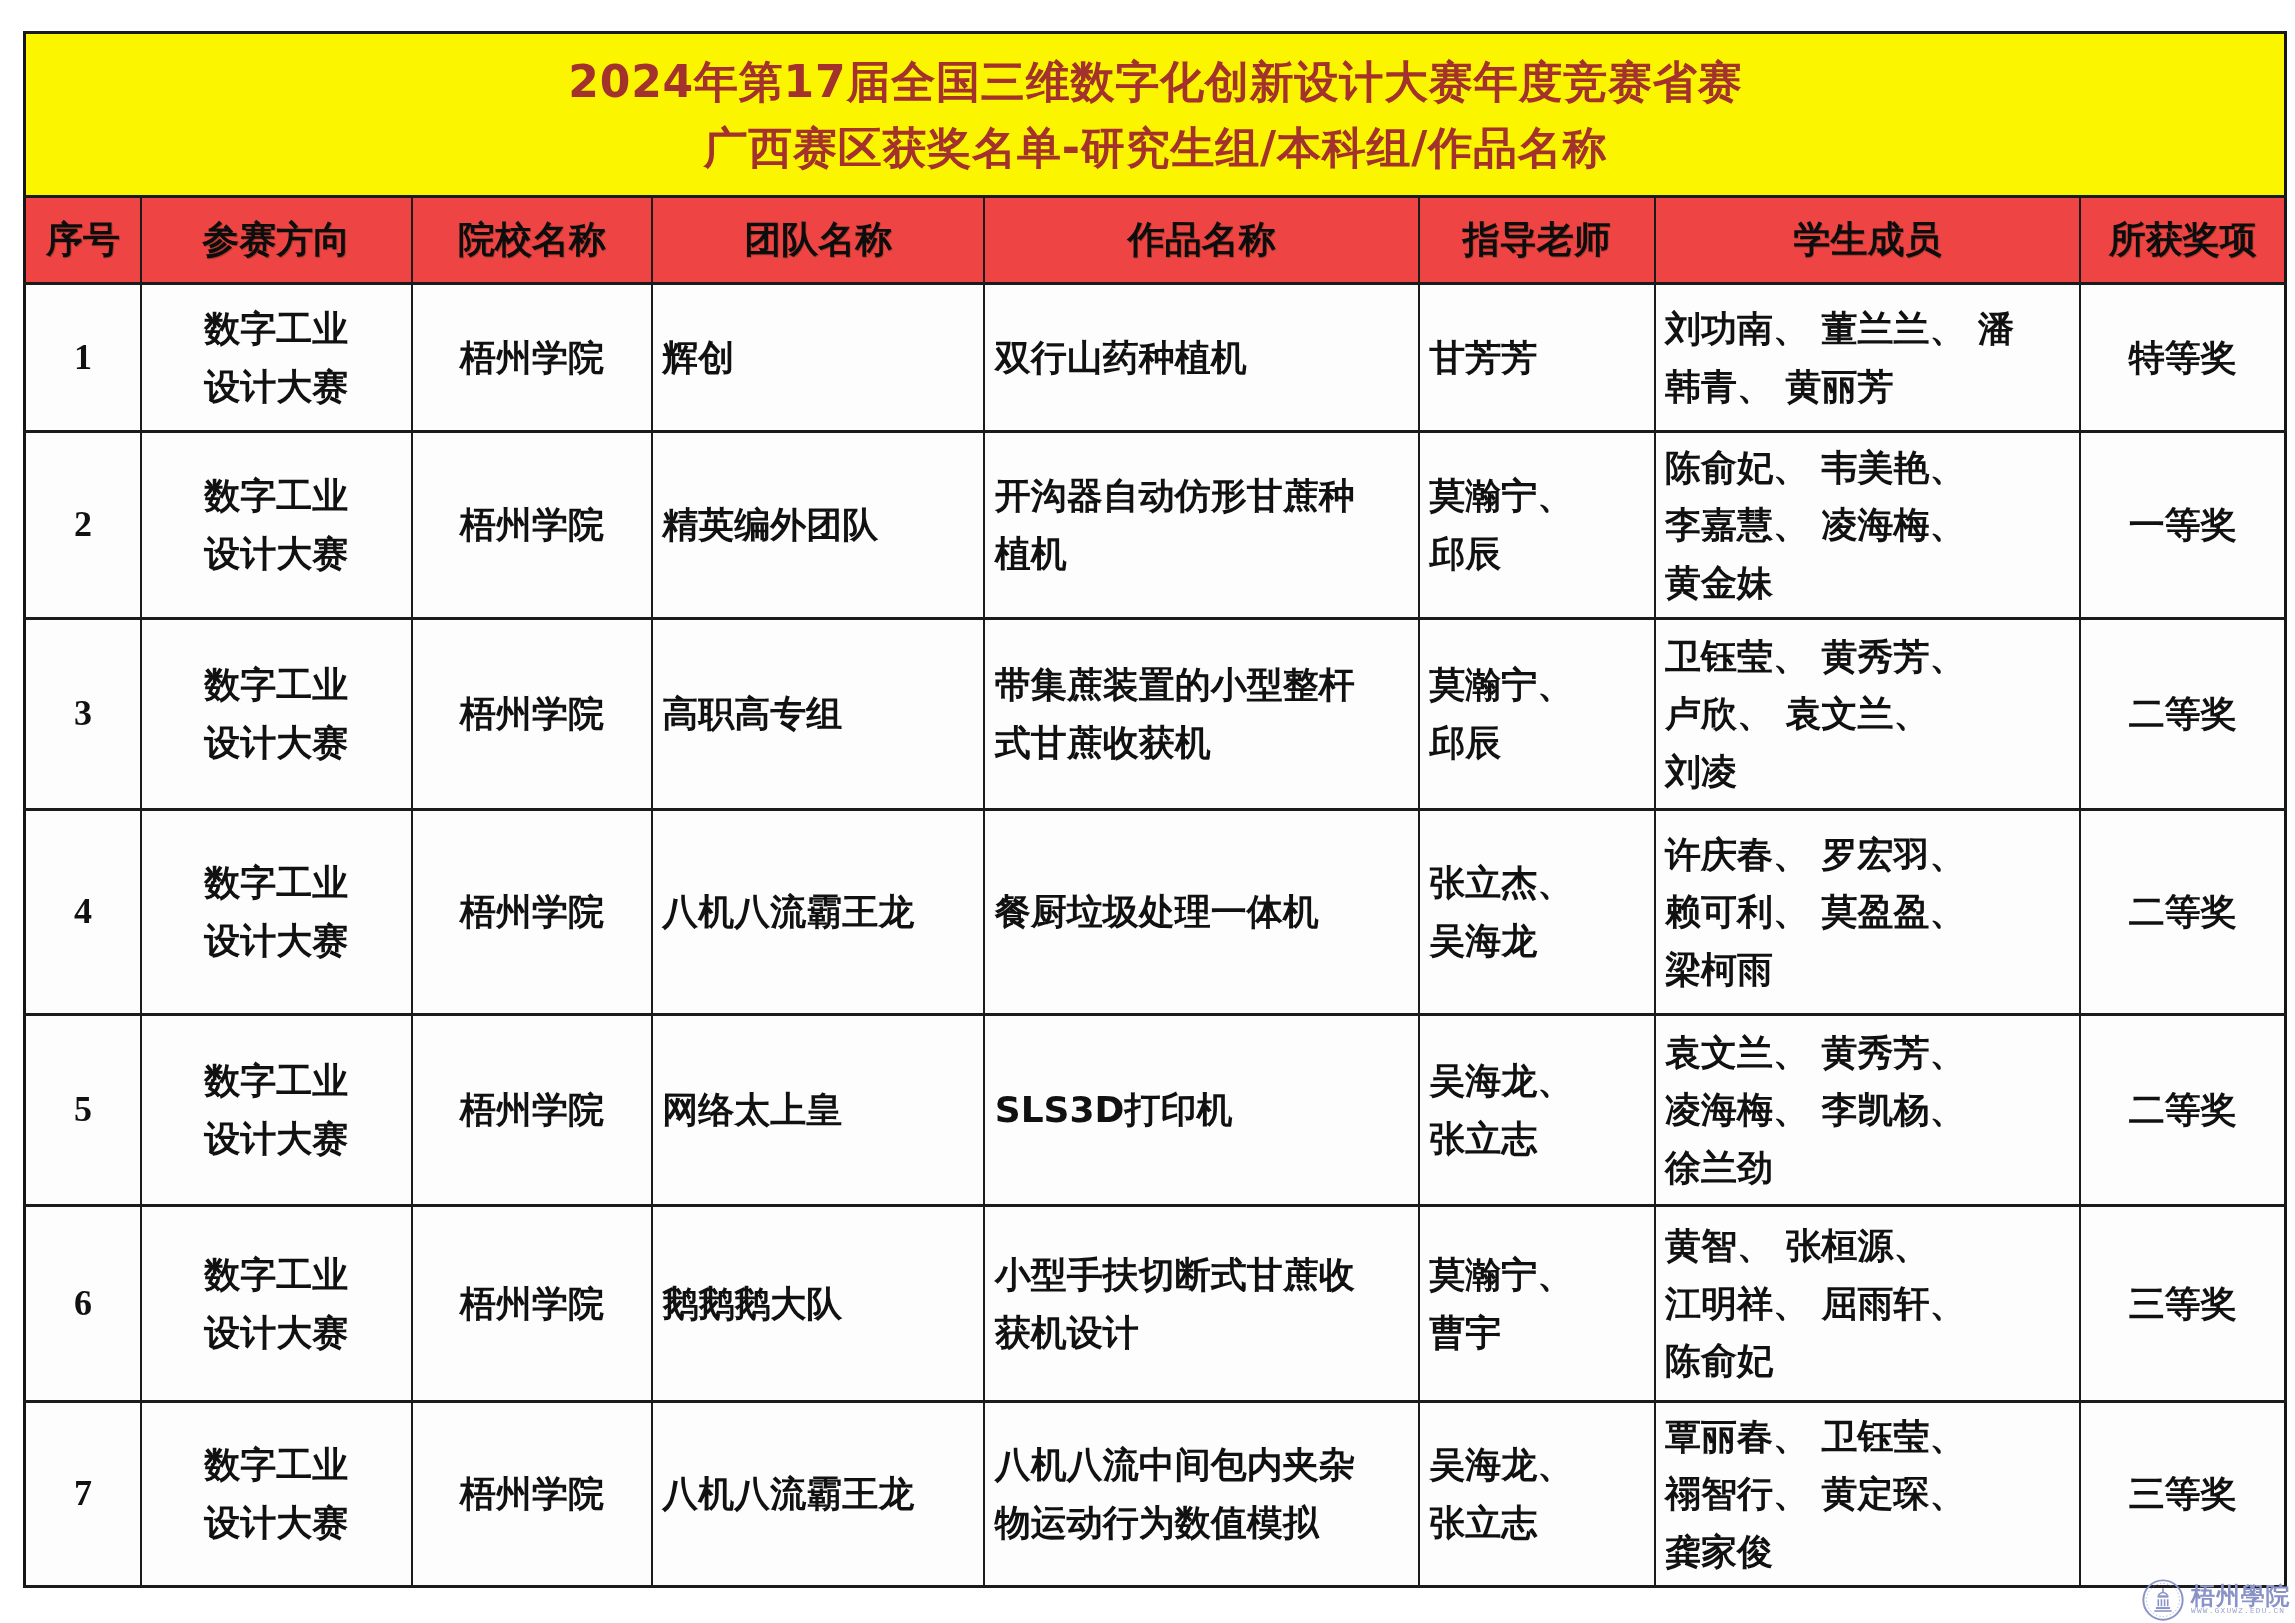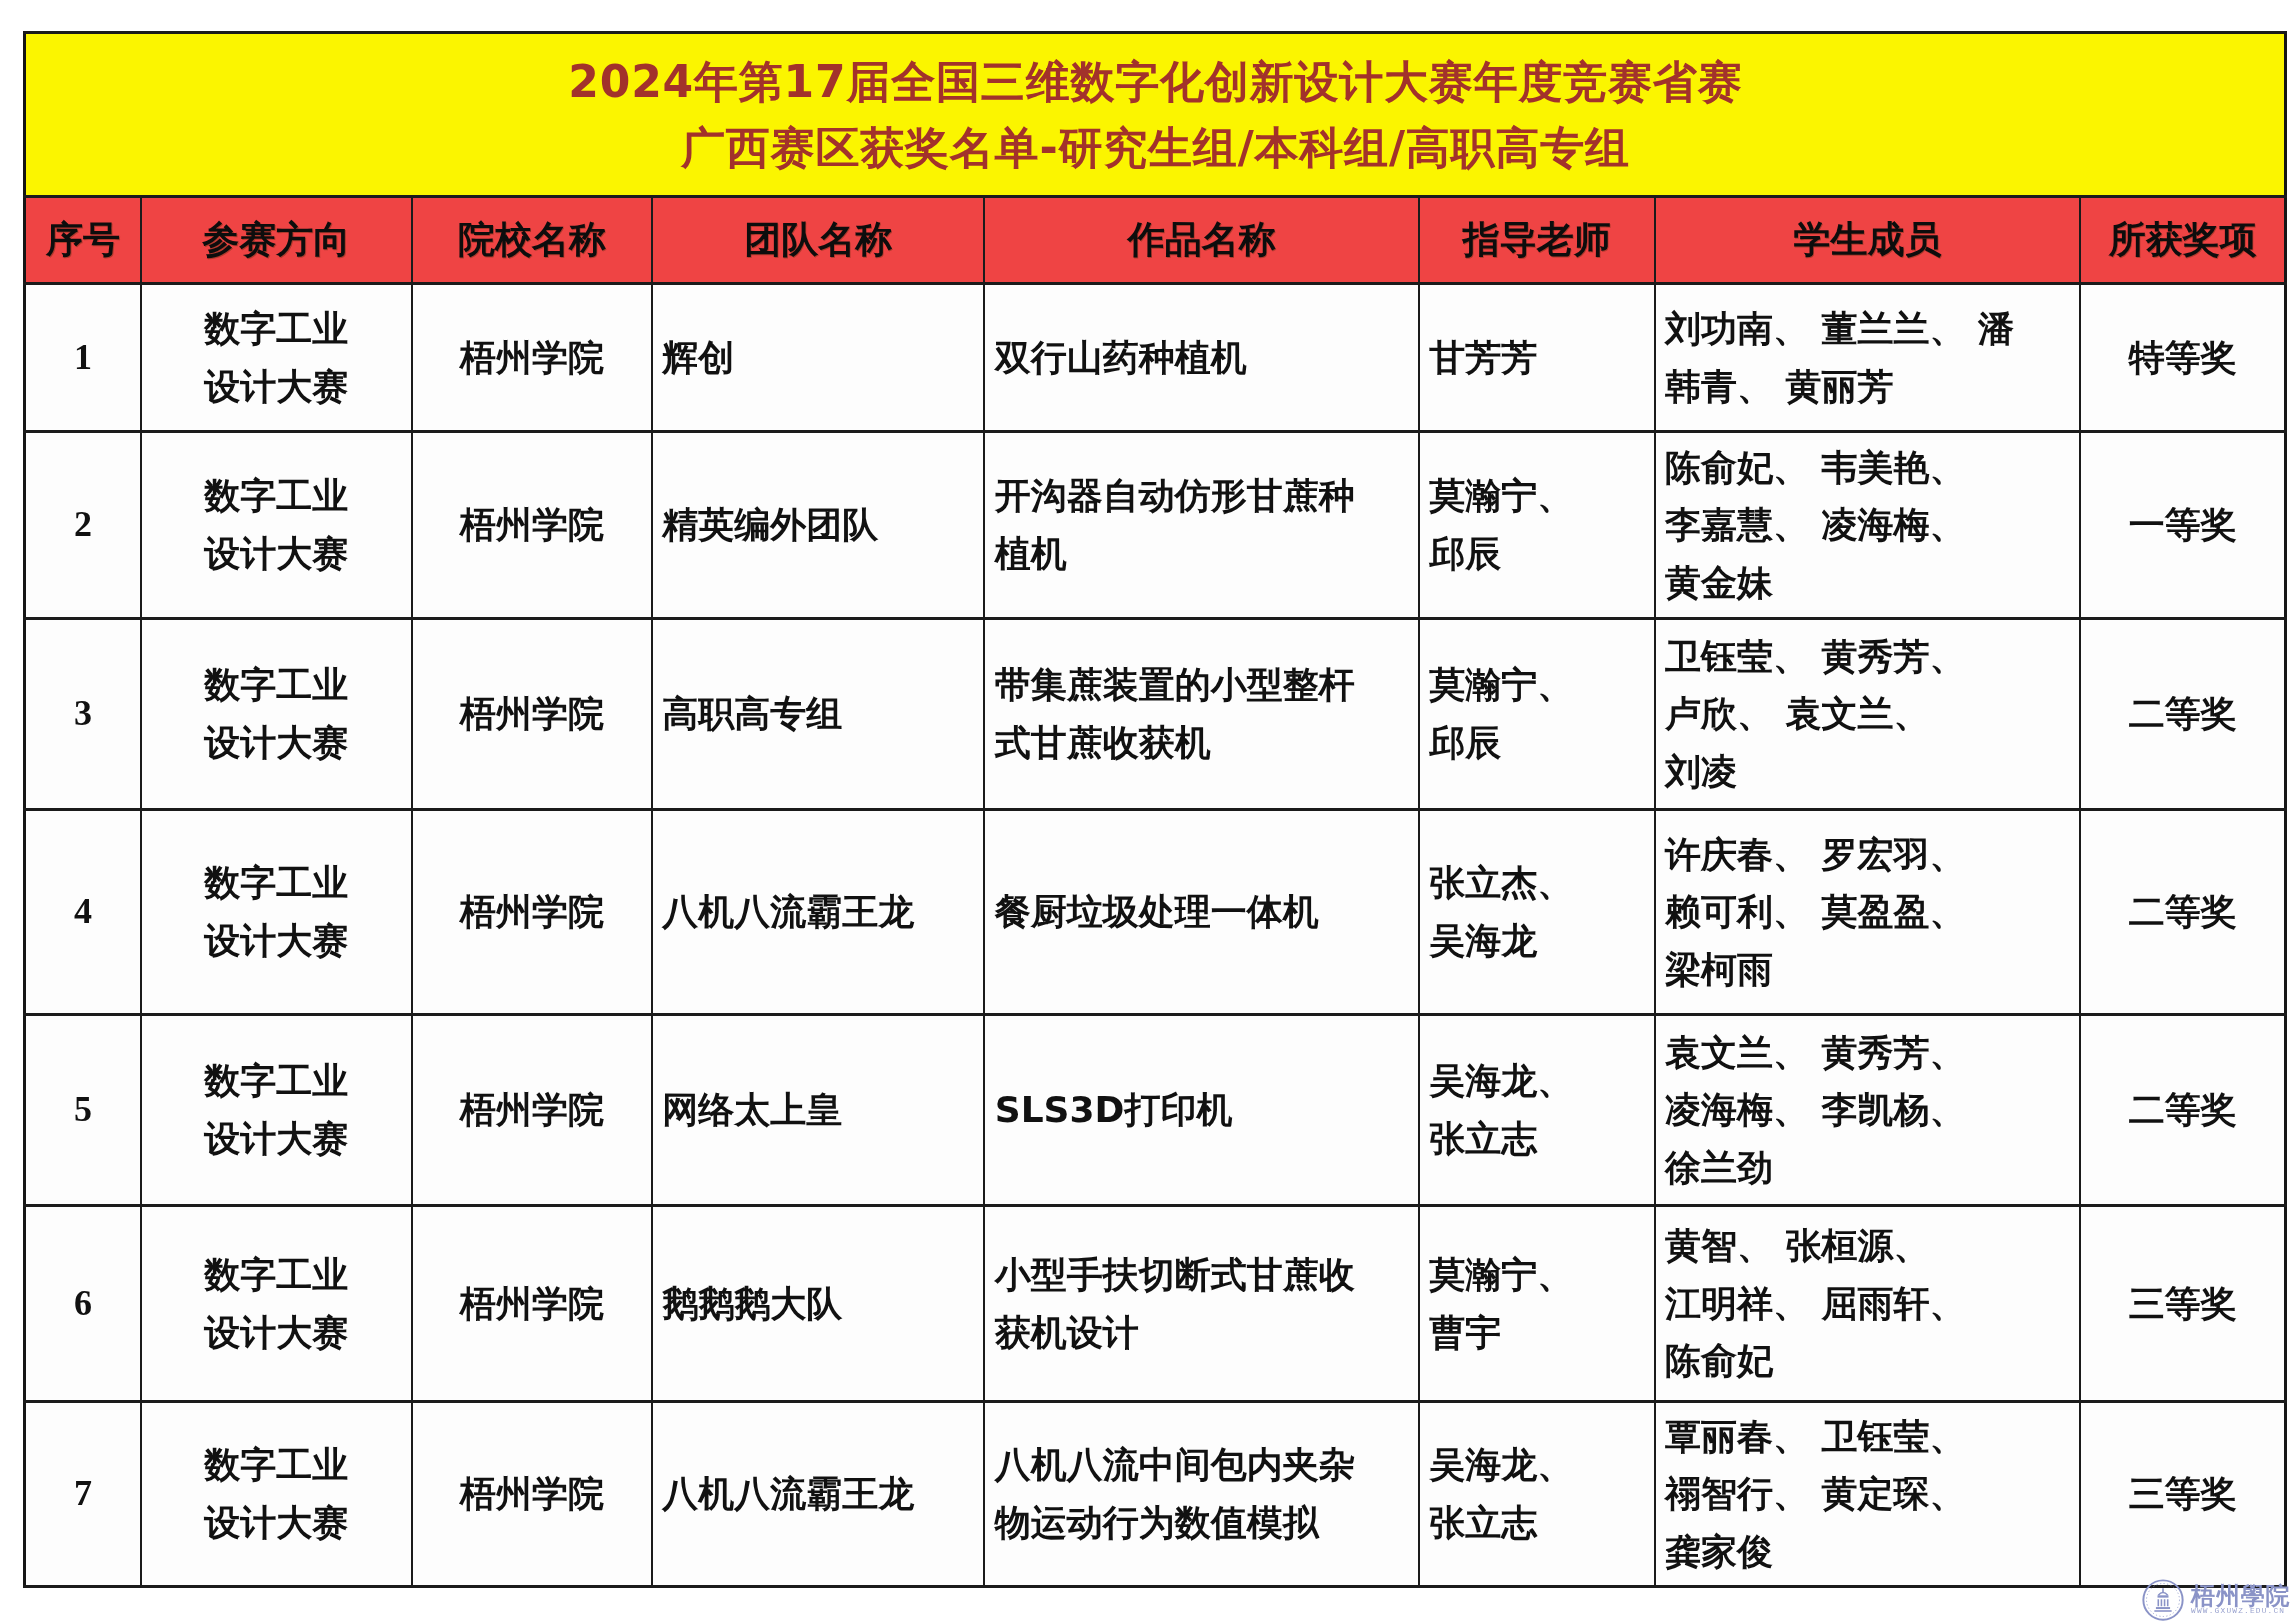--- a/index.html
+++ b/index.html
@@ -102,21 +102,21 @@
       <col style="width:431px">
       <col style="width:234px">
       <col style="width:422px">
       <col style="width:204px">
     </colgroup>
 
     <tbody>
         <tr style="height:164px">
       <td colspan="8" class="title-cell">
         <div class="title-line">2024年第17届全国三维数字化创新设计大赛年度竞赛省赛</div>
-        <div class="title-line">广西赛区获奖名单-研究生组/本科组/高职高专组</div>
+        <div class="title-line">广西赛区获奖名单-研究生组/本科组/作品名称</div>
       </td>
     </tr>
 
     <tr class="head-row" style="height:87px">
       <th>序号</th>
       <th>参赛方向</th>
       <th>院校名称</th>
       <th>团队名称</th>
       <th>作品名称</th>
       <th>指导老师</th>

